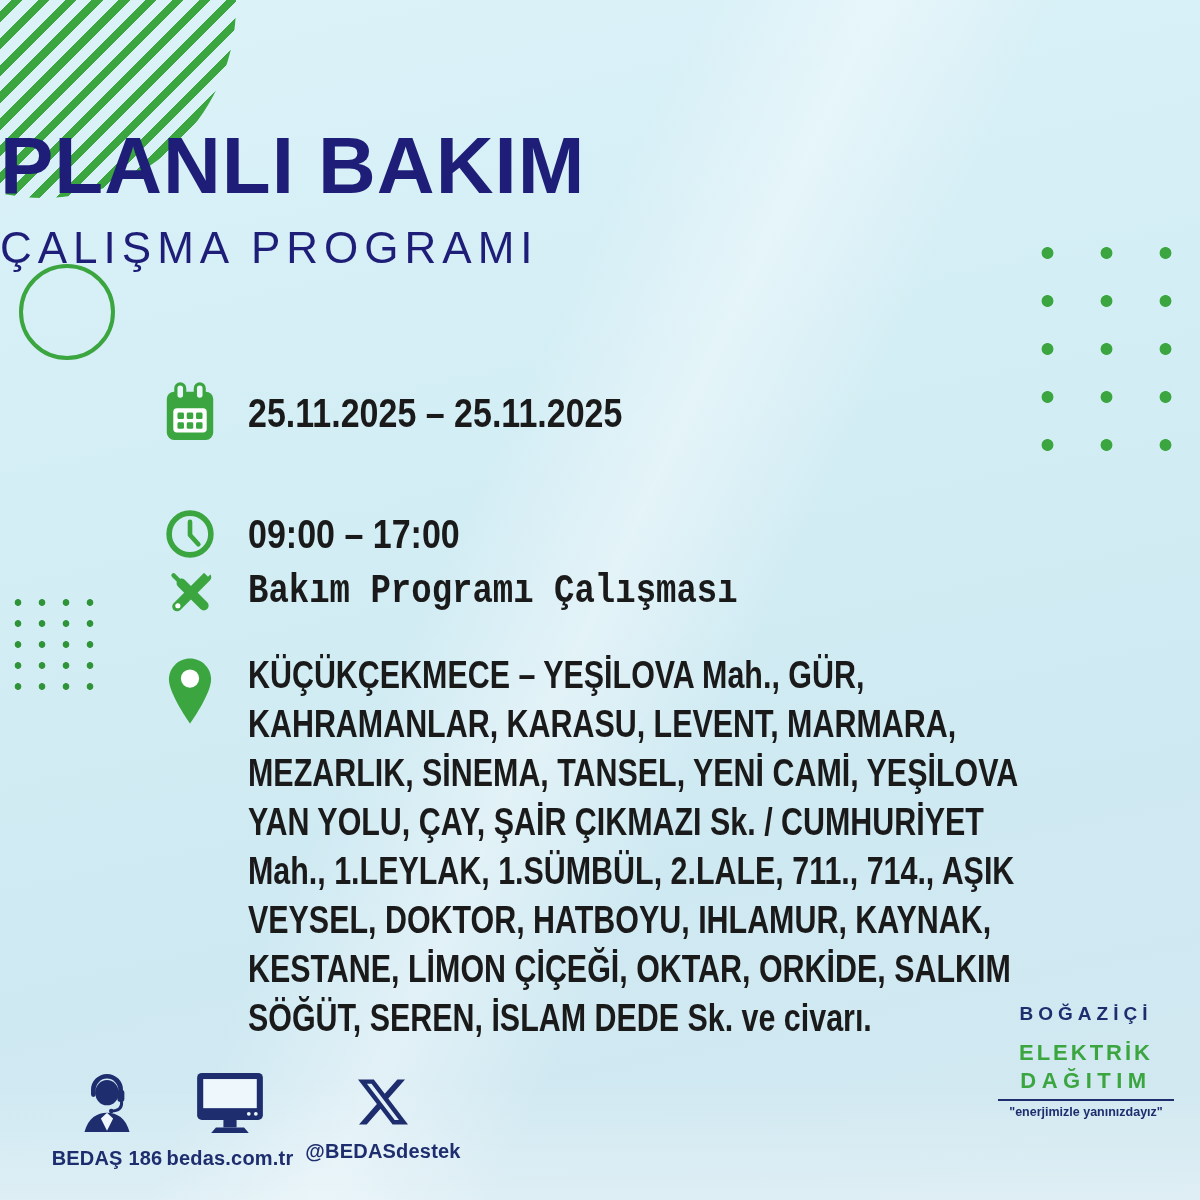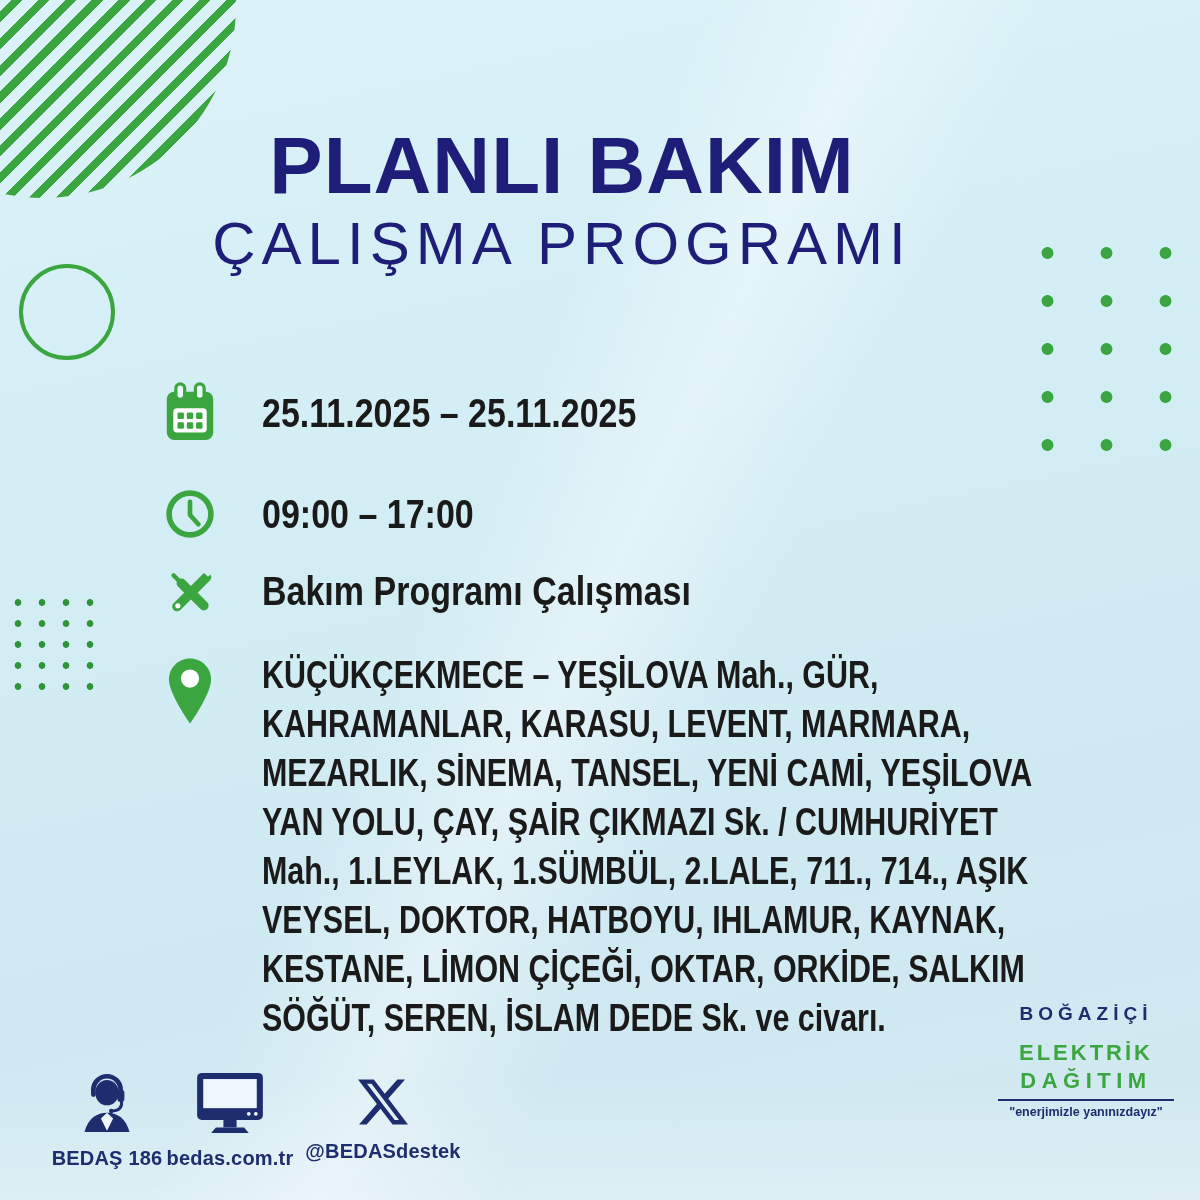--- a/index.html
+++ b/index.html
@@ -29,33 +29,33 @@
     left:6px; top:592px; width:96px; height:105px;
     background-image:radial-gradient(circle,#2f9338 3px,rgba(0,0,0,0) 3.7px);
     background-size:24px 21px;
   }
   .dots-right {
     left:1018px; top:229px; width:178px; height:240px;
     background-image:radial-gradient(circle,#3ba540 5.5px,rgba(0,0,0,0) 6.3px);
     background-size:59px 48px;
   }
   
-  .title { position:absolute; top:126px; left:0; width:1124px; text-align:center; color:#1e1e78; }
+  .title { position:absolute; top:126px; left:0; width:1124px; color:#1e1e78; }
   .title-1 { font-size:80px; font-weight:800; letter-spacing:1px; line-height:1; }
-  .title-2 { font-size:60px; font-weight:500; letter-spacing:6px; margin-top:8px; line-height:1; }
-  
-  .row { position:absolute; left:164px; display:flex; align-items:center; gap:46px; color:#1a1a1a; }
+  .title-2 { font-size:44px; font-weight:500; letter-spacing:6px; margin-top:20px; line-height:1; }
+  
+  .row { position:absolute; left:164px; display:flex; align-items:center; gap:32px; color:#1a1a1a; }
   .row-icon { flex:0 0 52px; width:52px; display:flex; justify-content:center; }
   .row-text {
     font-size:40px; font-weight:700; white-space:nowrap;
     transform:scaleX(.85); transform-origin:0 50%;
   }
   .row-date { top:380; top:380px; }
-  .row-time { top:486px; }
-  .row-work { top:560px; }
+  .row-time { top:506px; }
+  .row-work { top:560px;font-family:Liberation Mono, monospace; }
   .row-loc  { top:650px; align-items:flex-start; }
   .loc-text {
     font-size:39px; font-weight:700; line-height:49px; white-space:nowrap;
     transform:scaleX(.78); transform-origin:0 0; color:#1a1a1a;
   }
   
   .footer-item {
     position:absolute; top:1072px; display:flex; flex-direction:column;
     align-items:center; gap:9px; color:#1e2d6e;text-align:center;
   }

